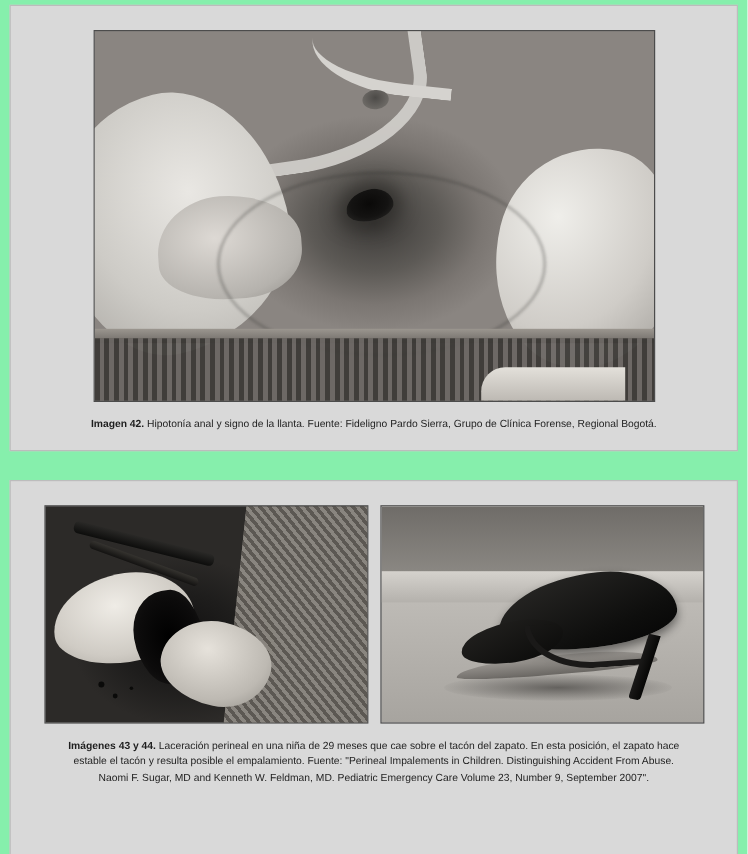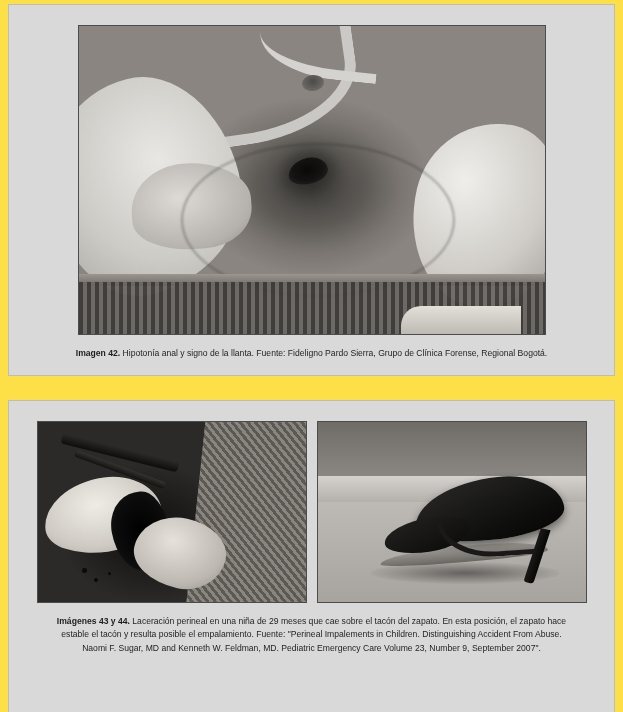--- a/index.html
+++ b/index.html
@@ -11,21 +11,21 @@
     width: 623px;
     height: 712px;
     font-family: "Liberation Sans", sans-serif;
     color: #1a1a1a;
     overflow: hidden;
   }
   .page {
     position: relative;
     width: 623px;
     height: 712px;
-    background: #fde047;
+    background: #86efac;
   }
 
   
   .figure-block {
     position: absolute;
     left: 8px;
     width: 607px;
     background: #d9d9d9;
     border: 1px solid #bcbcbc;
     box-sizing: border-box;

